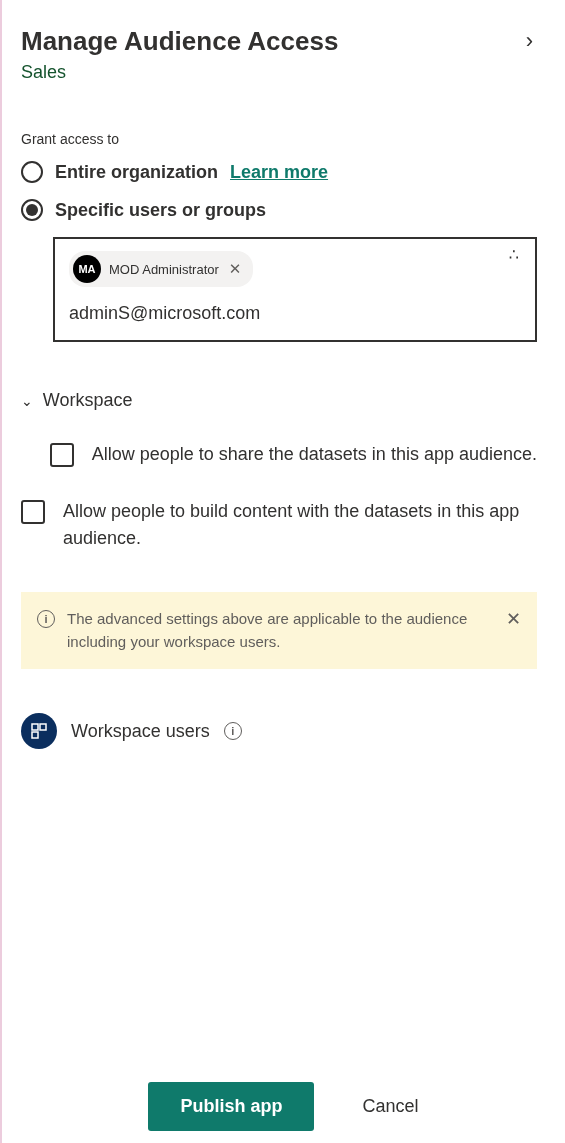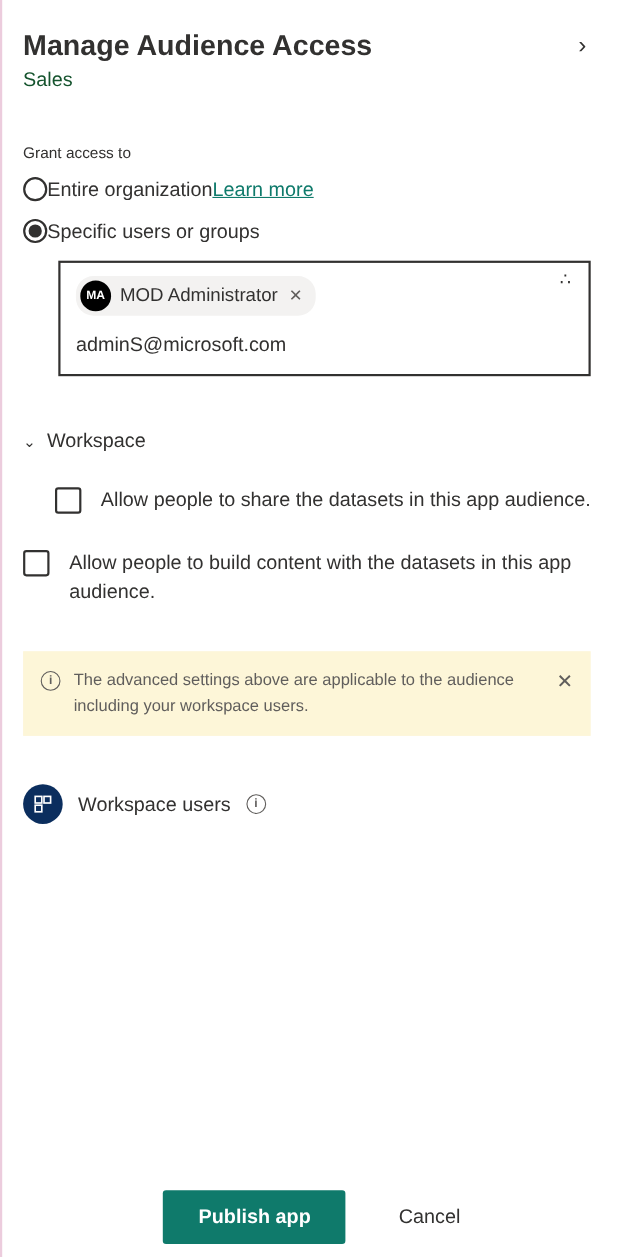--- a/index.html
+++ b/index.html
@@ -42,22 +42,23 @@
     }
     .section-label {
       font-size: 14px;
       font-weight: 400;
       margin-top: 48px;
       margin-bottom: 14px;
     }
     .radio-row {
       display: flex;
       align-items: center;
-      gap: 0;
+      gap: 12px;
       margin-bottom: 16px;
+      font-weight: bold;
     }
     .radio {
       width: 22px;
       height: 22px;
       border: 2px solid #323130;
       border-radius: 50%;
       position: relative;
       cursor: pointer;
       flex-shrink: 0;
     }
@@ -104,21 +105,21 @@
       border-radius: 50%;
       background: #000000;
       color: #fff;
       font-size: 11px;
       font-weight: 600;
       display: flex;
       align-items: center;
       justify-content: center;
     }
     .chip-label {
-      font-size: 17px;
+      font-size: 13px;
       color: #323130;
     }
     .chip-remove {
       color: #605e5c;
       cursor: pointer;
       font-size: 15px;
       padding: 2px;
     }
     .picker-input {
       border: none;

